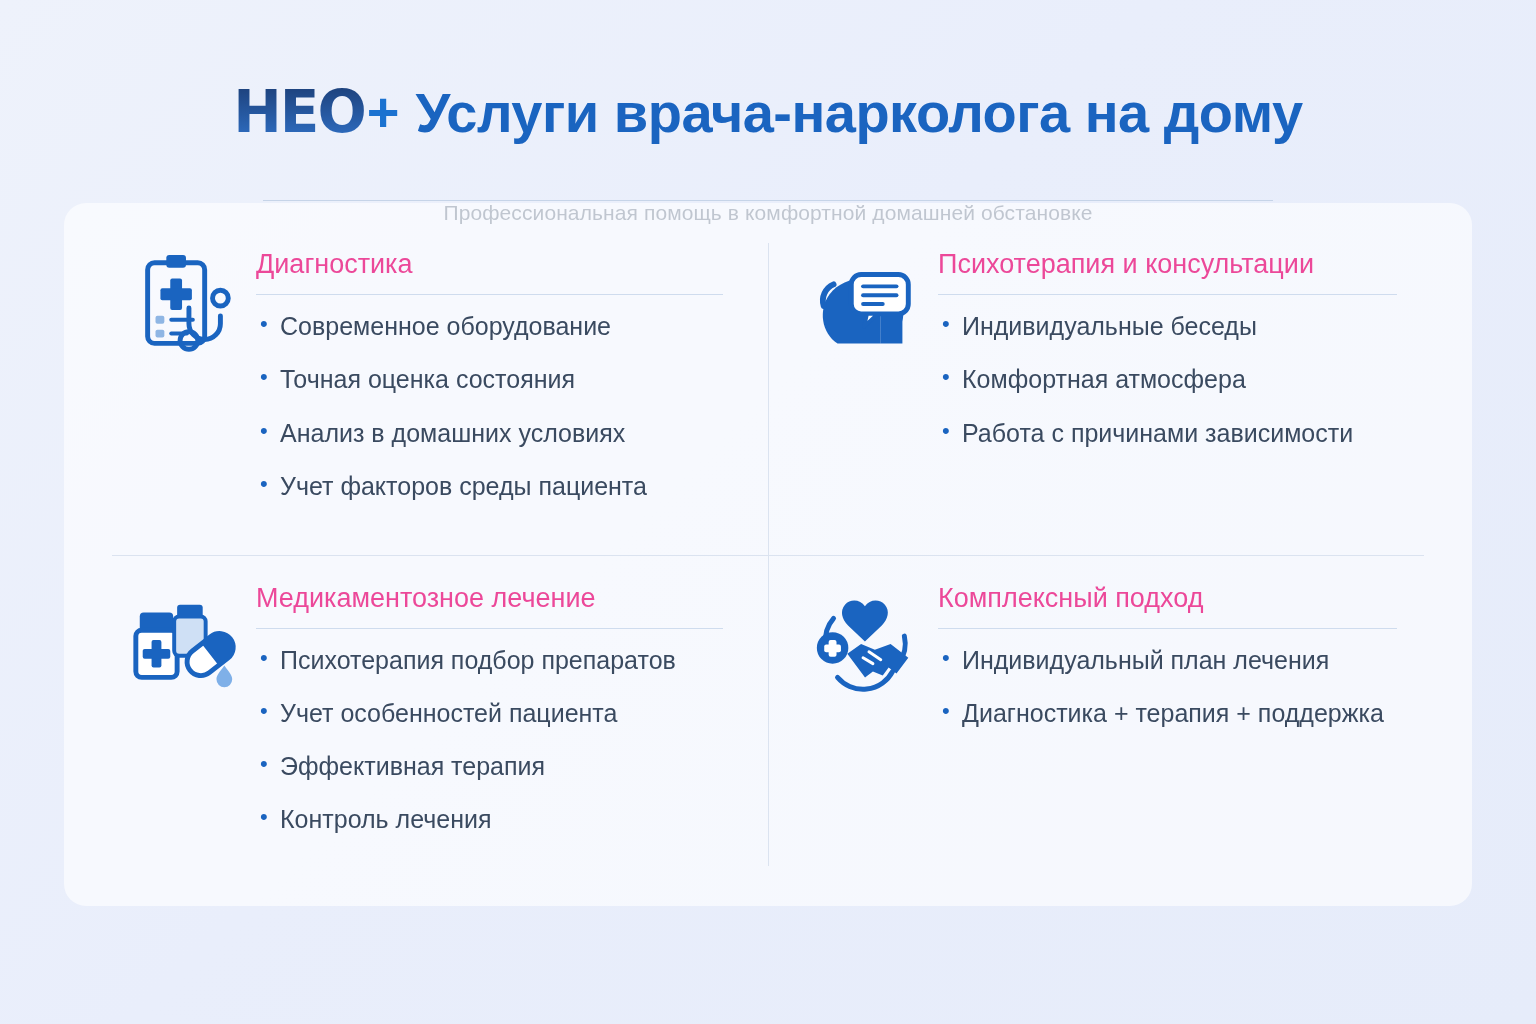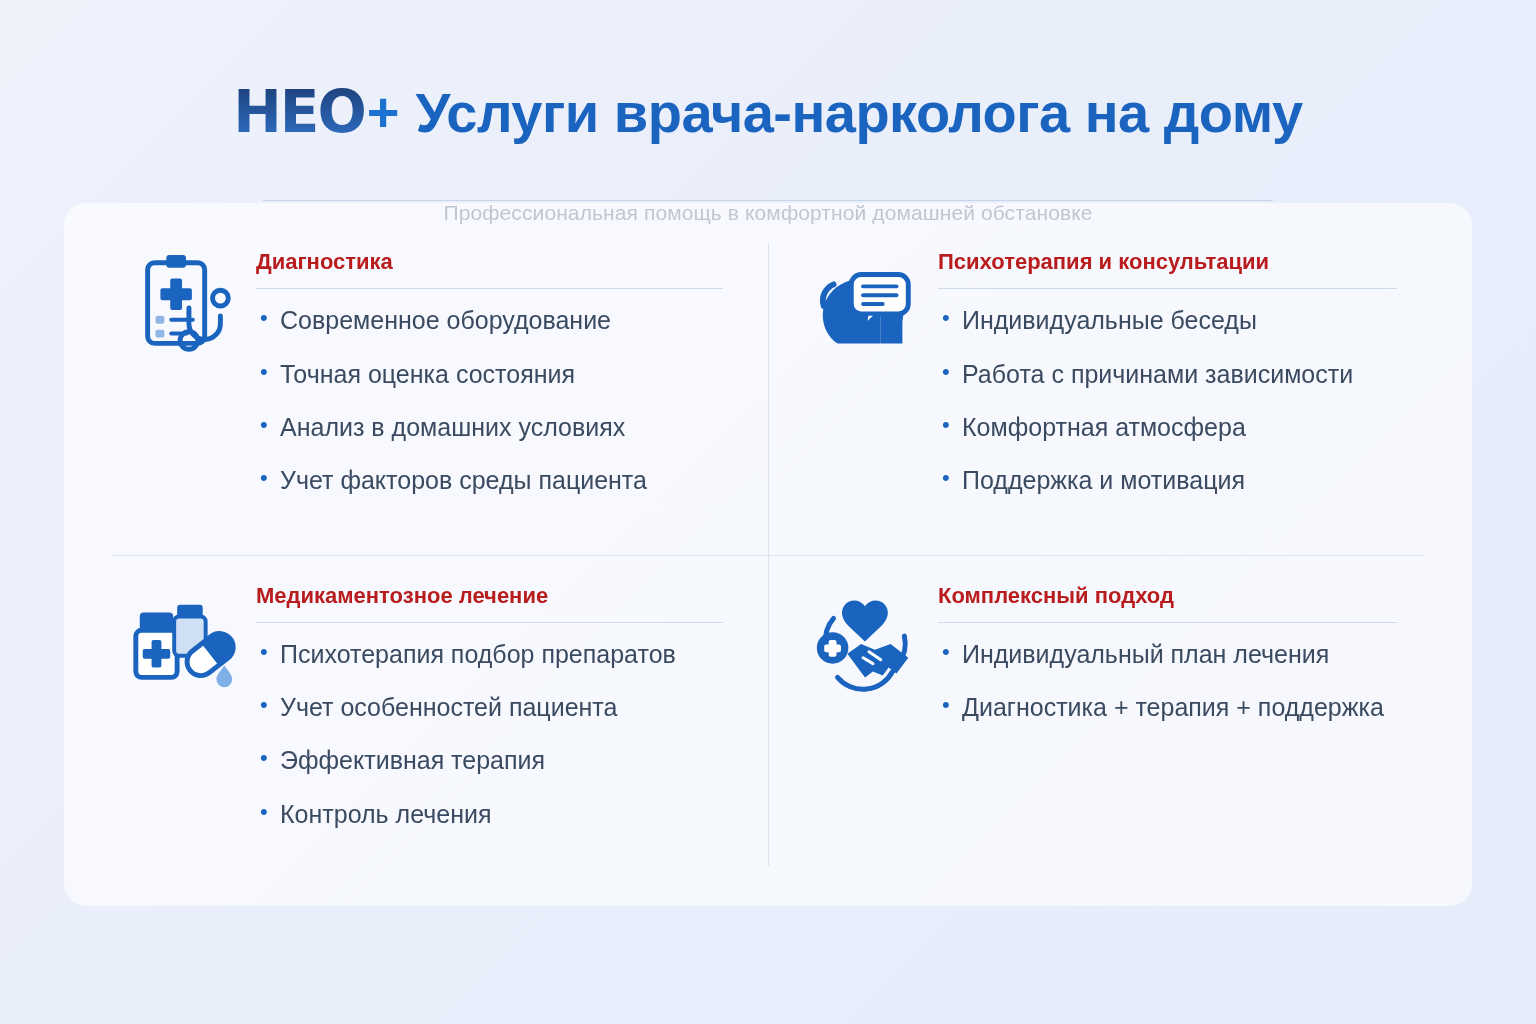--- a/index.html
+++ b/index.html
@@ -123,23 +123,23 @@
     display: flex;
     align-items: flex-start;
     justify-content: center;
     padding-top: 6px;
   }
   .quad-body {
     flex: 1;
     padding-left: 6px;
   }
   .quad-title {
-    font-size: 22px;
-    font-weight: bold;
-    color: #b91c1c;
+    font-size: 27px;
+    font-weight: normal;
+    color: #ec4899;
     margin: 6px 0 0 0;
     line-height: 1.15;
   }
   .quad-rule {
     height: 1px;
     background: #cfdcee;
     margin: 14px 0 16px 0;
     width: 96%;
   }
   ul.bullets {
@@ -227,23 +227,22 @@
             <rect x="54" y="36" width="38" height="4" rx="2" fill="#1a64c0"></rect>
             <rect x="54" y="45" width="38" height="4" rx="2" fill="#1a64c0"></rect>
             <rect x="54" y="54" width="24" height="4" rx="2" fill="#1a64c0"></rect>
           </svg>
         </div>
         <div class="quad-body">
           <div class="quad-title">Психотерапия и консультации</div>
           <div class="quad-rule"></div>
           <ul class="bullets">
             <li>Индивидуальные беседы</li>
+            <li>Комфортная атмосфера</li>
             <li>Работа с причинами зависимости</li>
-            <li>Комфортная атмосфера</li>
-            <li>Поддержка и мотивация</li>
           </ul>
         </div>
       </div>
 
       <div class="quad bl">
         <div class="icon-wrap">
           <svg width="118" height="118" viewBox="0 0 120 120" aria-hidden="true">
             <rect x="14" y="30" width="34" height="20" rx="4" fill="#1a64c0"></rect>
             <rect x="10" y="48" width="42" height="48" rx="6" fill="#ffffff" stroke="#1a64c0" stroke-width="5"></rect>
             <rect x="26" y="58" width="10" height="28" rx="2" fill="#1a64c0"></rect>

